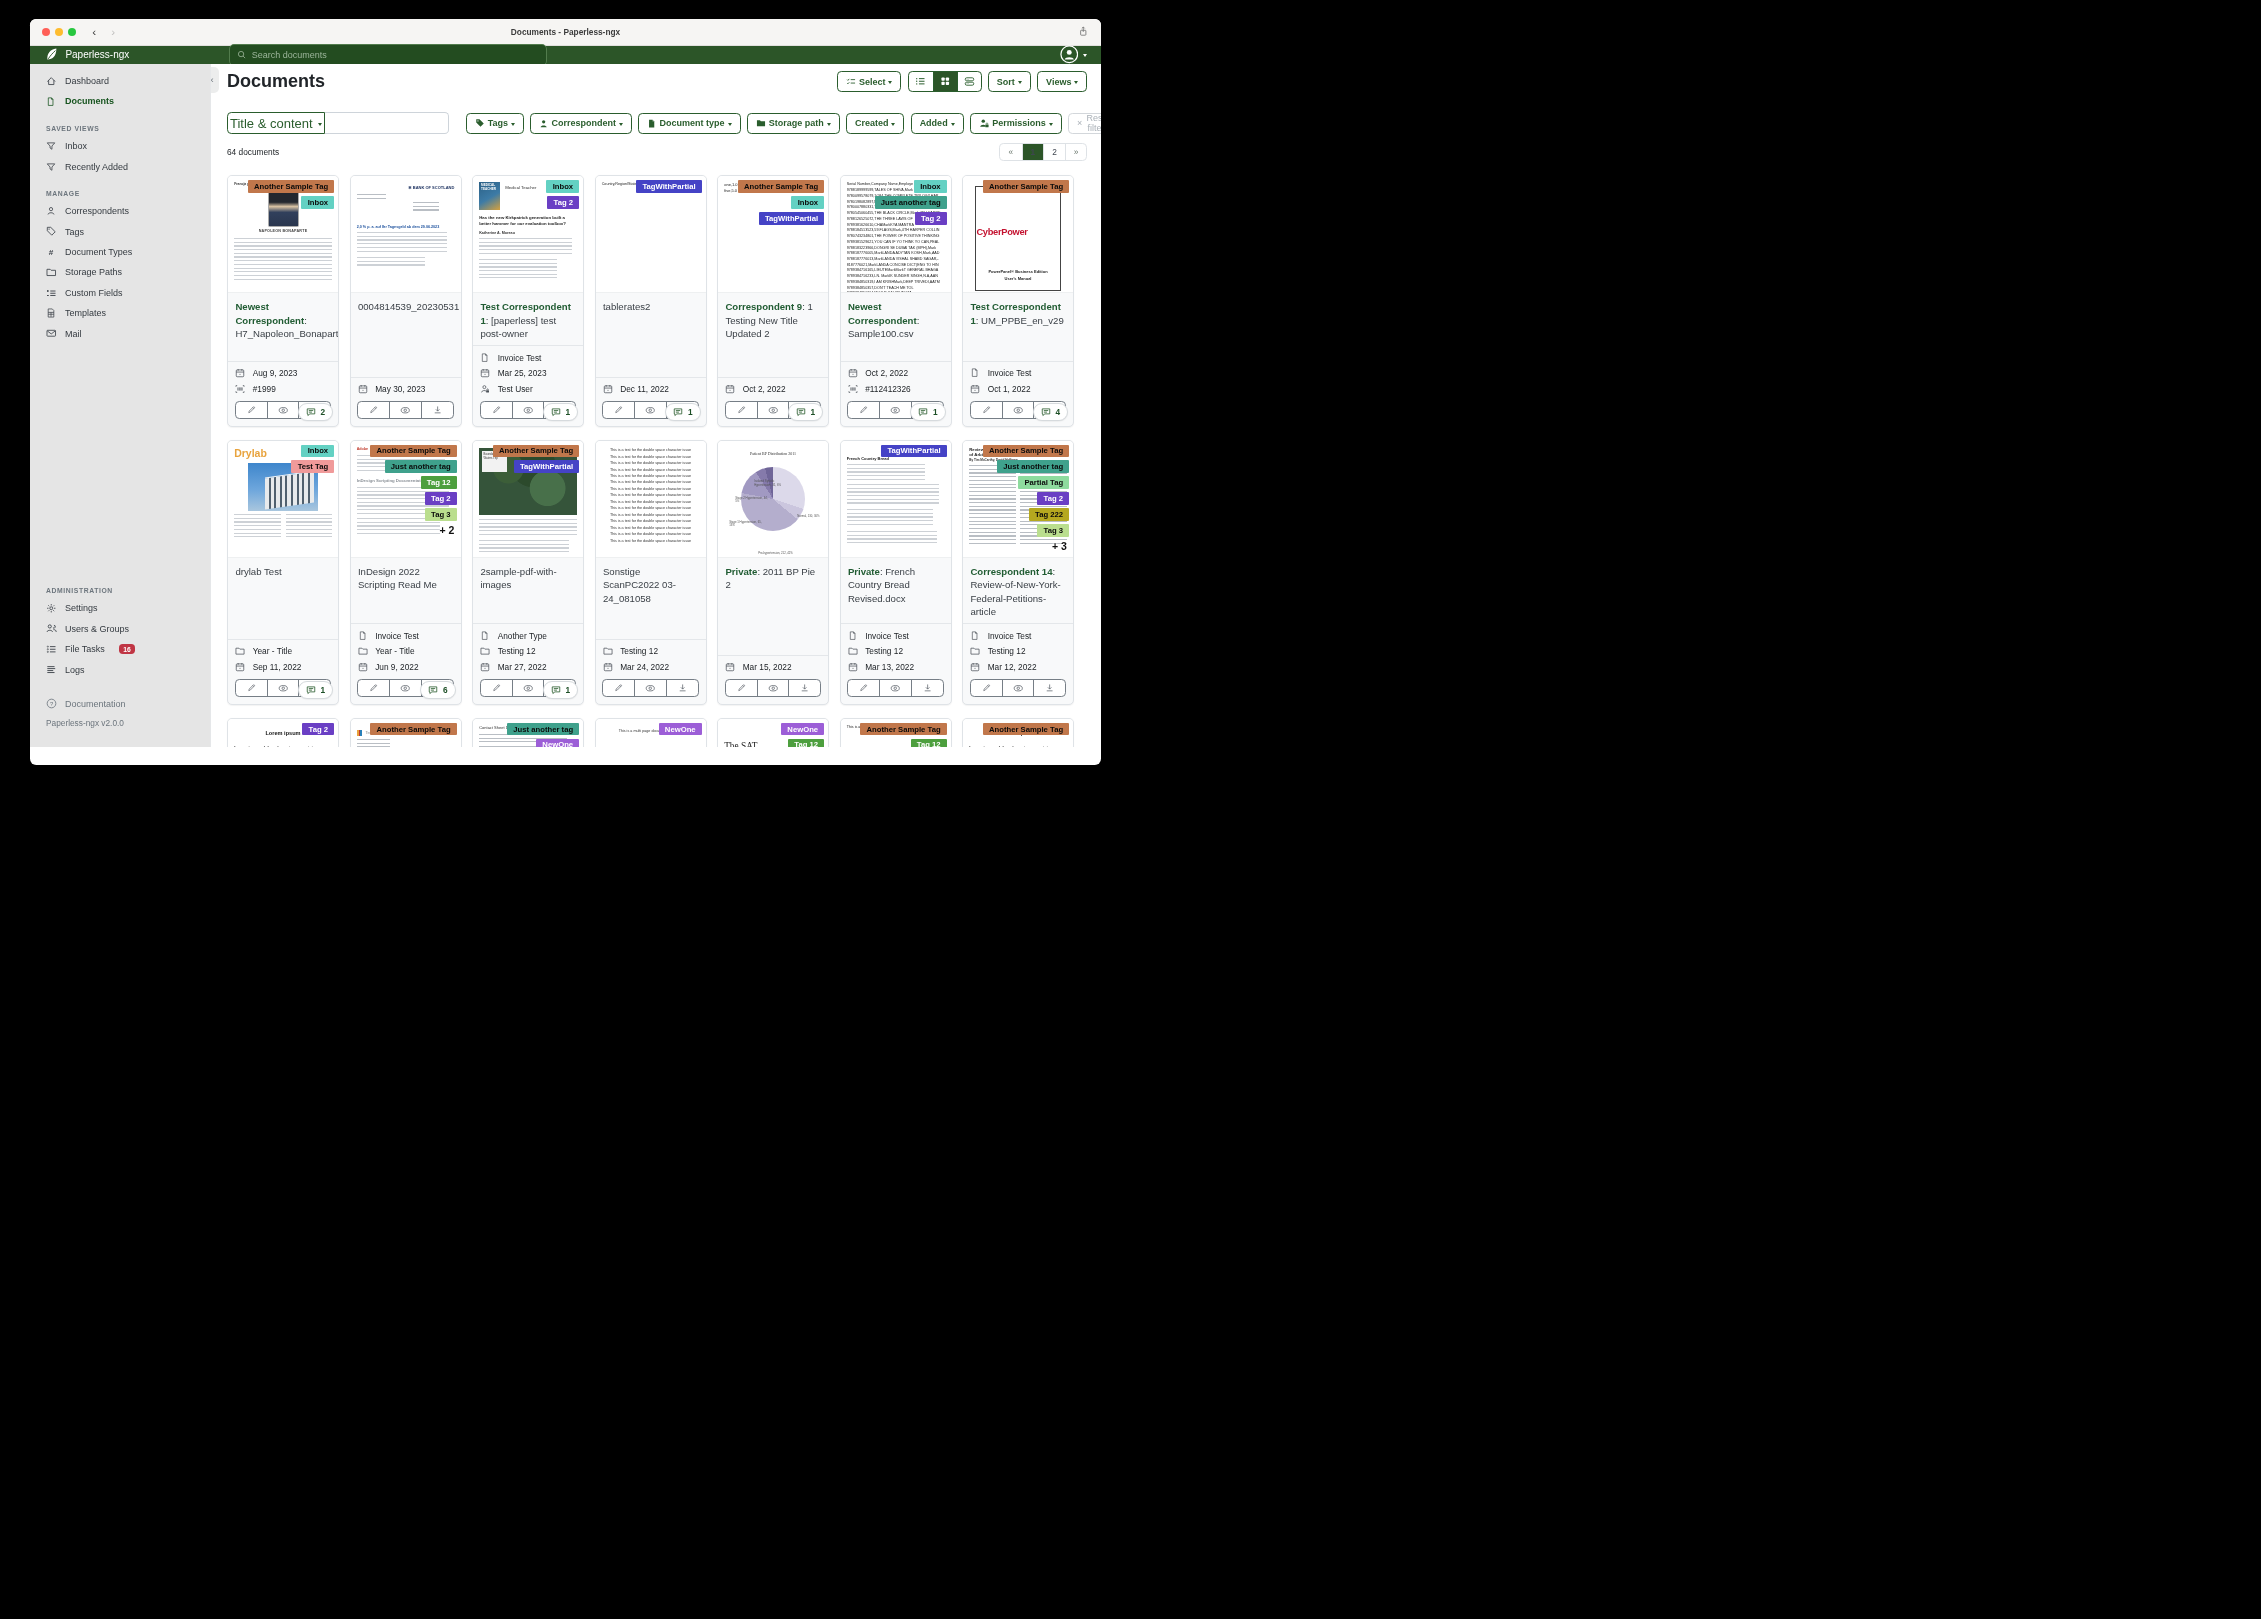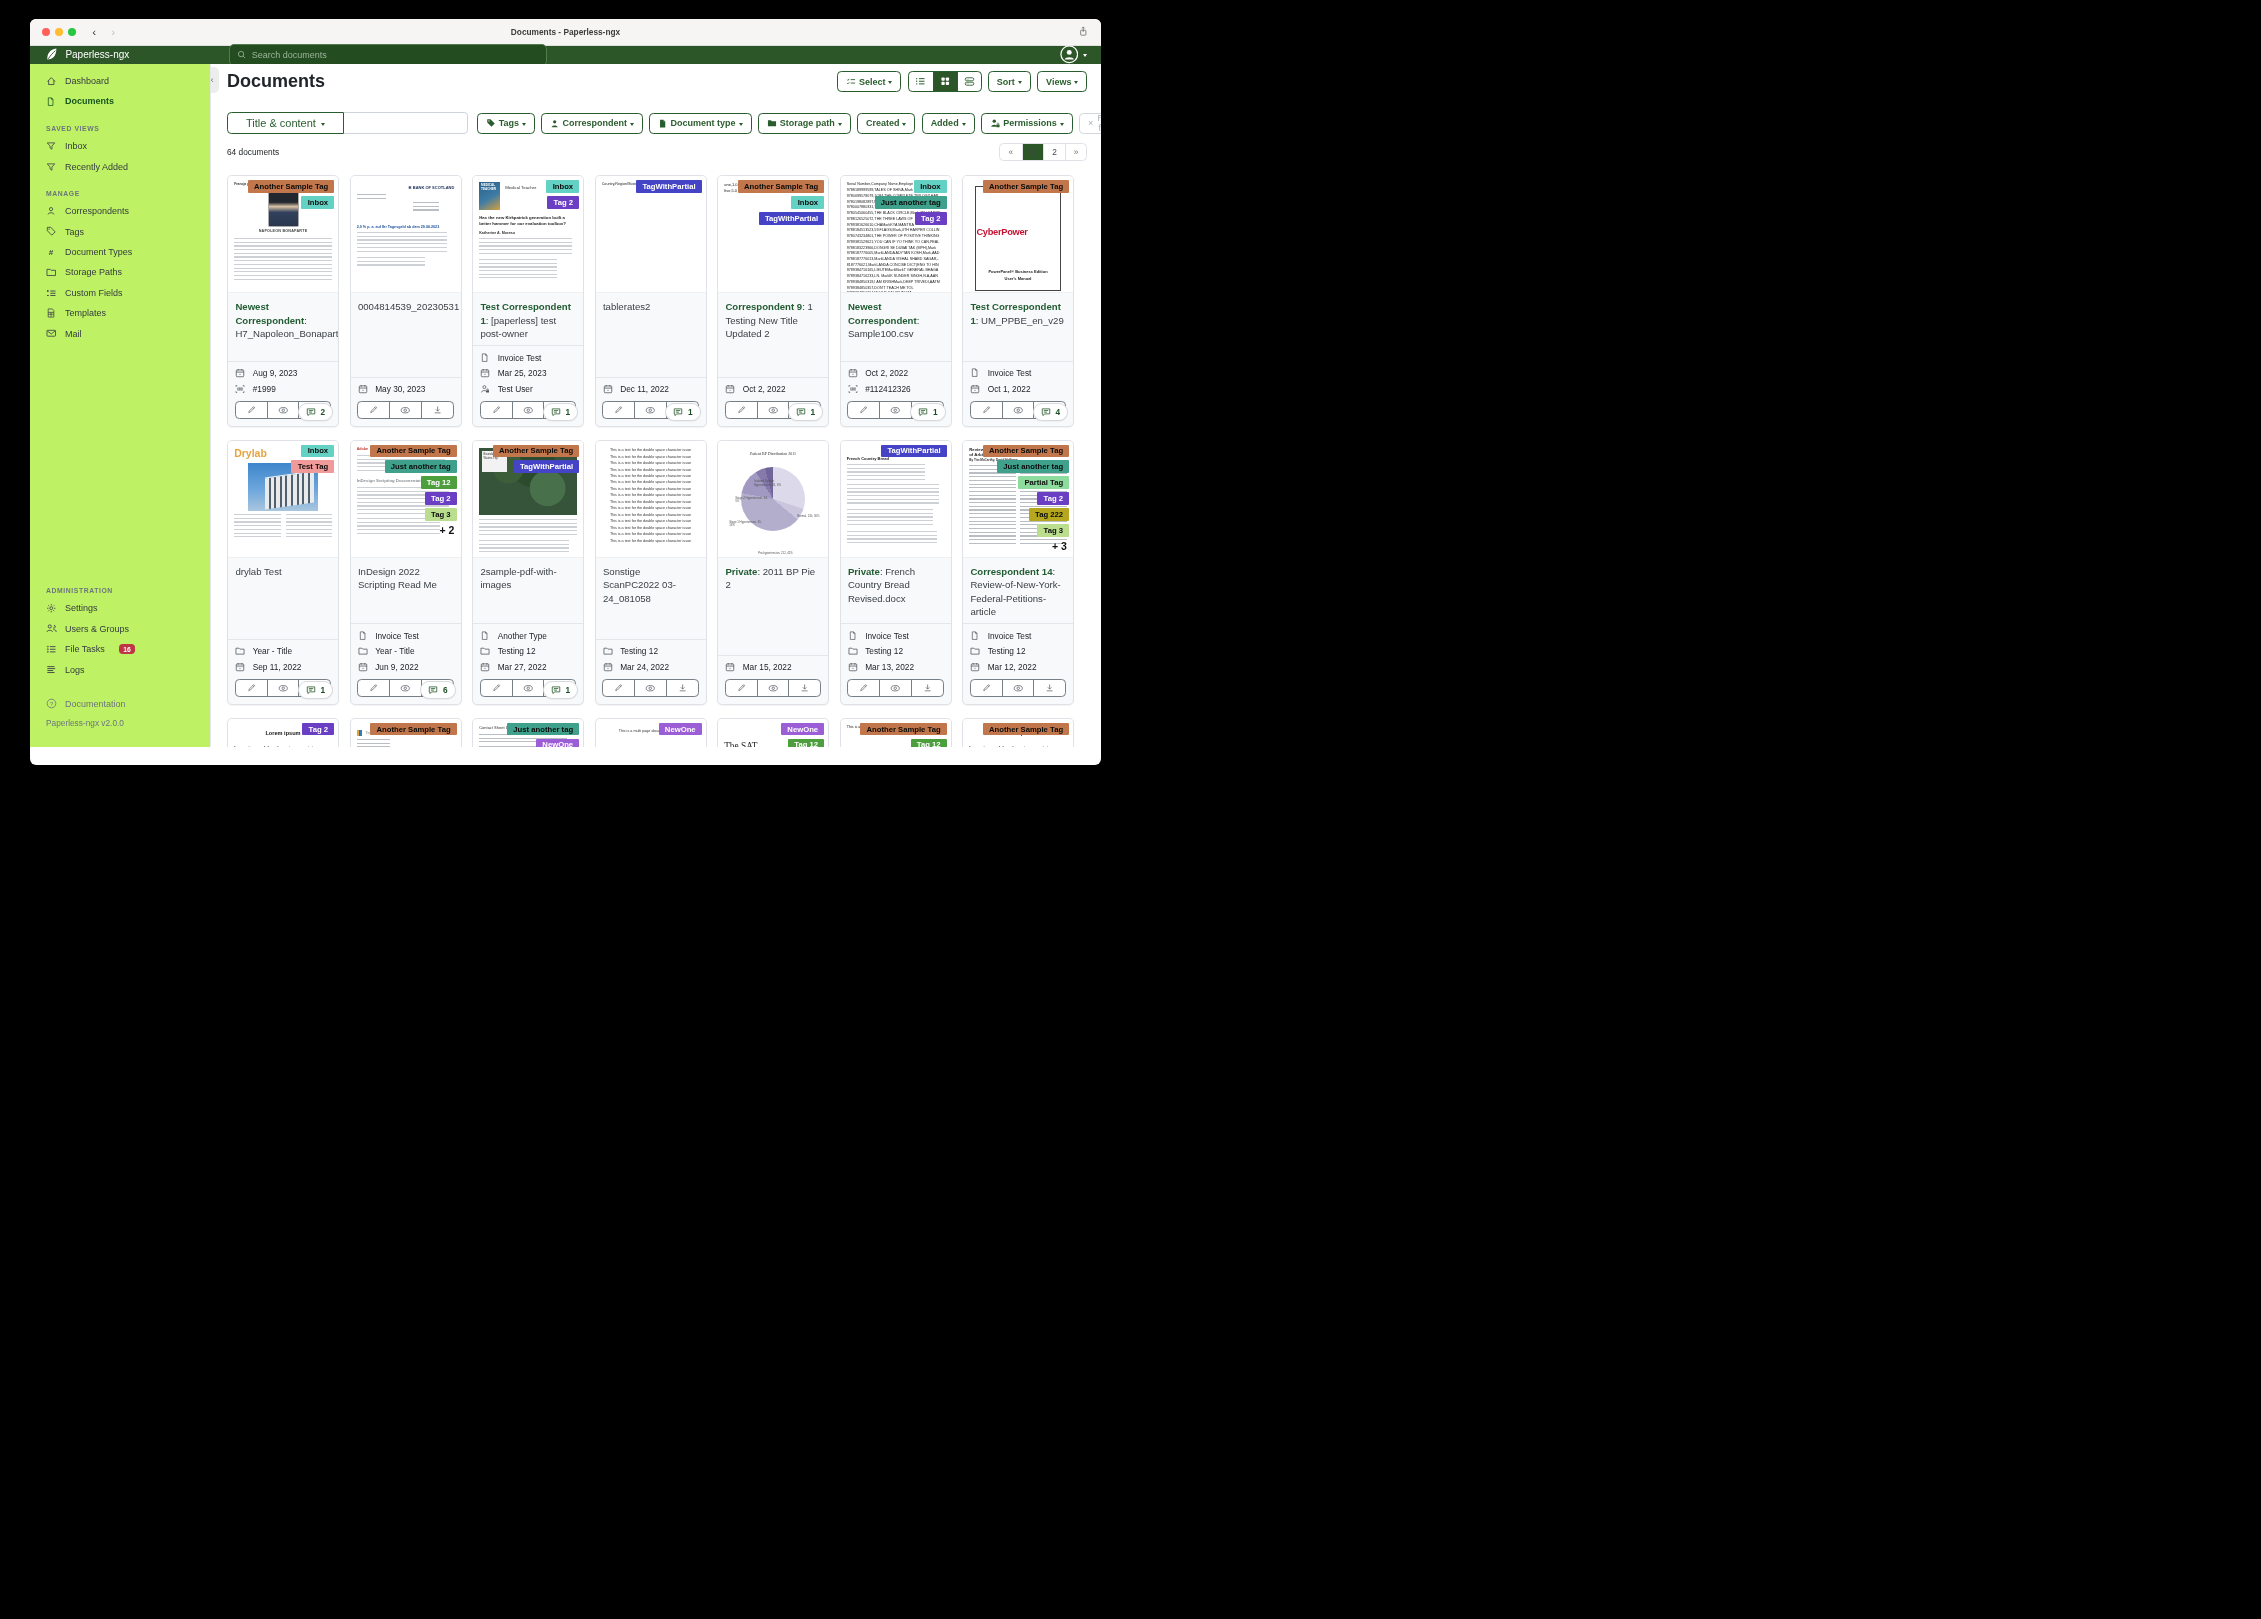--- a/index.html
+++ b/index.html
@@ -19,21 +19,21 @@
 .navbar{height:18px;background:#2c5528;display:flex;align-items:center;padding:0 13.6px;position:relative;color:#fff;}
 .brand{display:flex;align-items:center;gap:6.8px;font-size:10px;color:#fff;}
 .searchbox{position:absolute;left:199px;width:318px;height:22px;background:#234c20;border:0.6px solid #527c4d;border-radius:5px;display:flex;align-items:center;padding:0 6.8px;gap:5.6px;color:#9cb59a;}
 .searchbox input{background:transparent;border:none;outline:none;color:#cfdccd;font-size:9px;width:100%;font-family:inherit;}
 .searchbox input::placeholder{color:#9cb59a;}
 .avatar-wrap{margin-left:auto;display:flex;align-items:center;gap:5px;}
 .avatar{width:18.5px;height:18.5px;border-radius:50%;display:flex;}
 .caret{width:0;height:0;border-left:2.8px solid transparent;border-right:2.8px solid transparent;border-top:3.1px solid currentColor;margin-top:1.2px;}
 
 .app{display:flex;height:683px;}
-.sidebar{width:181px;min-width:181px;background:#bef264;border-right:0.6px solid #e5e7e9;padding-top:7.4px;display:flex;flex-direction:column;overflow:hidden;}
+.sidebar{width:181px;min-width:181px;background:#e5e5e5;border-right:0.6px solid #e5e7e9;padding-top:7.4px;display:flex;flex-direction:column;overflow:hidden;}
 .nav-item{height:20.4px;display:flex;align-items:center;gap:8px;padding:0 8.6px 0 16px;color:#343a40;font-size:9px;white-space:nowrap;}
 .nav-item .ic{width:11px;display:flex;color:#3d434a;flex:none;}
 .nav-item.active{color:#17541f;font-weight:700;}
 .nav-item.active .ic{color:#17541f;}
 .nav-item.muted{color:#6c757d;}
 .nav-item.muted .ic{color:#6c757d;}
 .sec-h{margin:13px 0 4.3px;padding:0 16px;font-size:6.8px;font-weight:700;color:#6c757d;letter-spacing:0.6px;}
 .badge-red{background:#c03544;color:#fff;font-size:6.8px;font-weight:700;border-radius:3.7px;padding:1.5px 4.3px;margin-left:6.2px;}
 .spacer{flex:1;}
 .version{padding:4.3px 16px 18.5px;font-size:8.3px;color:#6c757d;}
@@ -44,21 +44,21 @@
 h1{font-size:18px;font-weight:700;color:#212529;}
 .head-actions{margin-left:auto;display:flex;gap:6.2px;align-items:center;}
 .btn{height:21.6px;border:0.6px solid #2a5d2d;border-radius:4.3px;background:#fff;color:#2a5d2d;display:inline-flex;align-items:center;gap:3px;padding:0 8px;font-size:9px;font-weight:700;white-space:nowrap;}
 .btn .ic{display:flex;}
 .toggle{display:flex;border:0.6px solid #2a5d2d;border-radius:4.3px;overflow:hidden;height:21.6px;background:#fff;}
 .tg{width:24px;display:flex;align-items:center;justify-content:center;color:#2a5d2d;}
 .tg+.tg{border-left:0.6px solid #2a5d2d;}
 .tg.active{background:#2c5528;color:#fff;}
 .filter-row{display:flex;margin-top:20px;align-items:center;}
 .field-group{display:flex;width:233px;height:22px;}
-.fg-btn{border:0.6px solid #2a5d2d;border-radius:4.3px 0 0 4.3px;background:#fff;color:#2a5d2d;display:flex;align-items:center;gap:5px;padding:0 18px;font-size:11px;font-weight:500;white-space:nowrap;}
+.fg-btn{border:0.6px solid #2a5d2d;border-radius:4.3px 0 0 4.3px;background:#fff;color:#2a5d2d;display:flex;align-items:center;gap:5px;padding:0 2px;font-size:13px;font-weight:500;white-space:nowrap;}
 .fg-input{flex:1;border:0.6px solid #ced4da;border-left:none;border-radius:0 4.3px 4.3px 0;font-size:8.6px;padding:0 6.2px;outline:none;color:#212529;font-family:inherit;}
 .filters{display:flex;gap:6.2px;margin-left:16.7px;align-items:center;}
 .btn-reset{height:21.6px;border:0.6px solid #d3d7db;color:#aab1b8;border-radius:4.3px;padding:0 8px;display:inline-flex;gap:4.3px;font-size:9px;align-items:center;background:#fff;}
 .count-row{margin-top:12.3px;font-size:8.3px;color:#212529;}
 .pagination{position:absolute;right:13.6px;top:79px;display:flex;border:0.6px solid #dee2e6;border-radius:4.3px;overflow:hidden;height:18px;background:#fff;font-size:8.3px;}
 .pg{min-width:21.6px;display:flex;align-items:center;justify-content:center;color:#6a776d;border-left:0.6px solid #dee2e6;padding:0 2.5px;}
 .pg:first-child{border-left:none;}
 .pg.active{background:#2c5528;color:#fff;font-weight:600;}
 .pg.num{color:#3f4650;}
 

